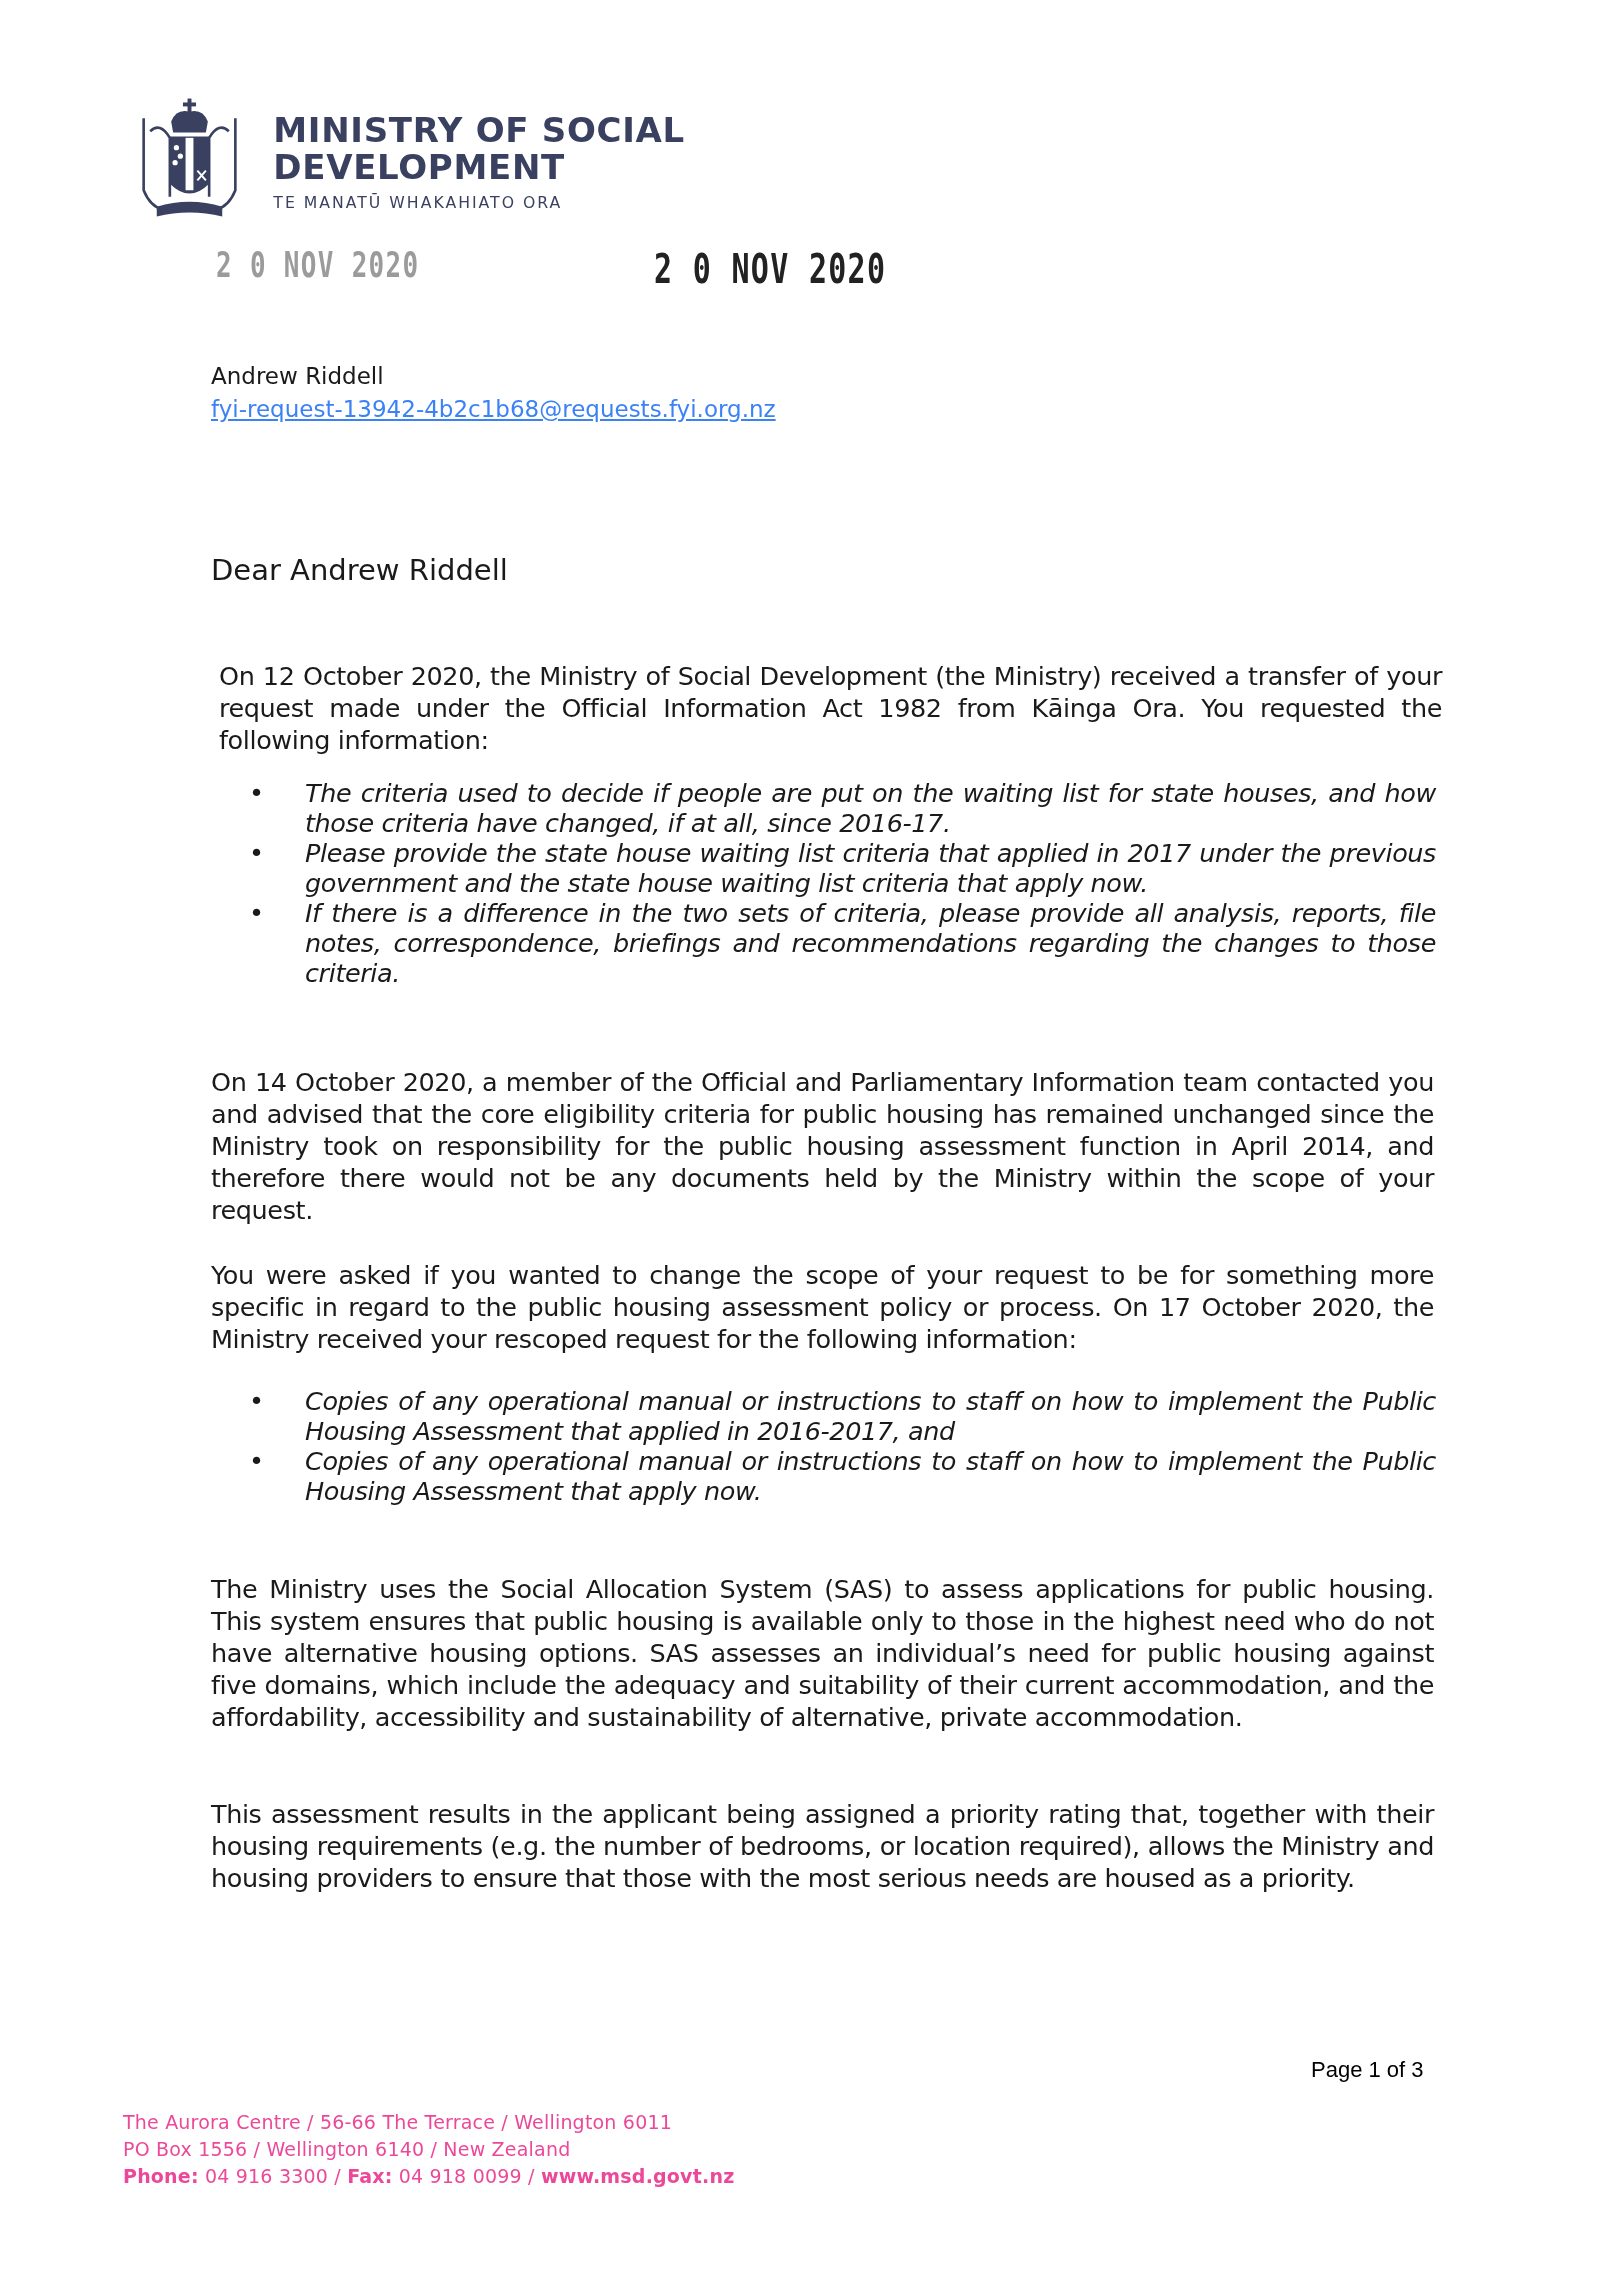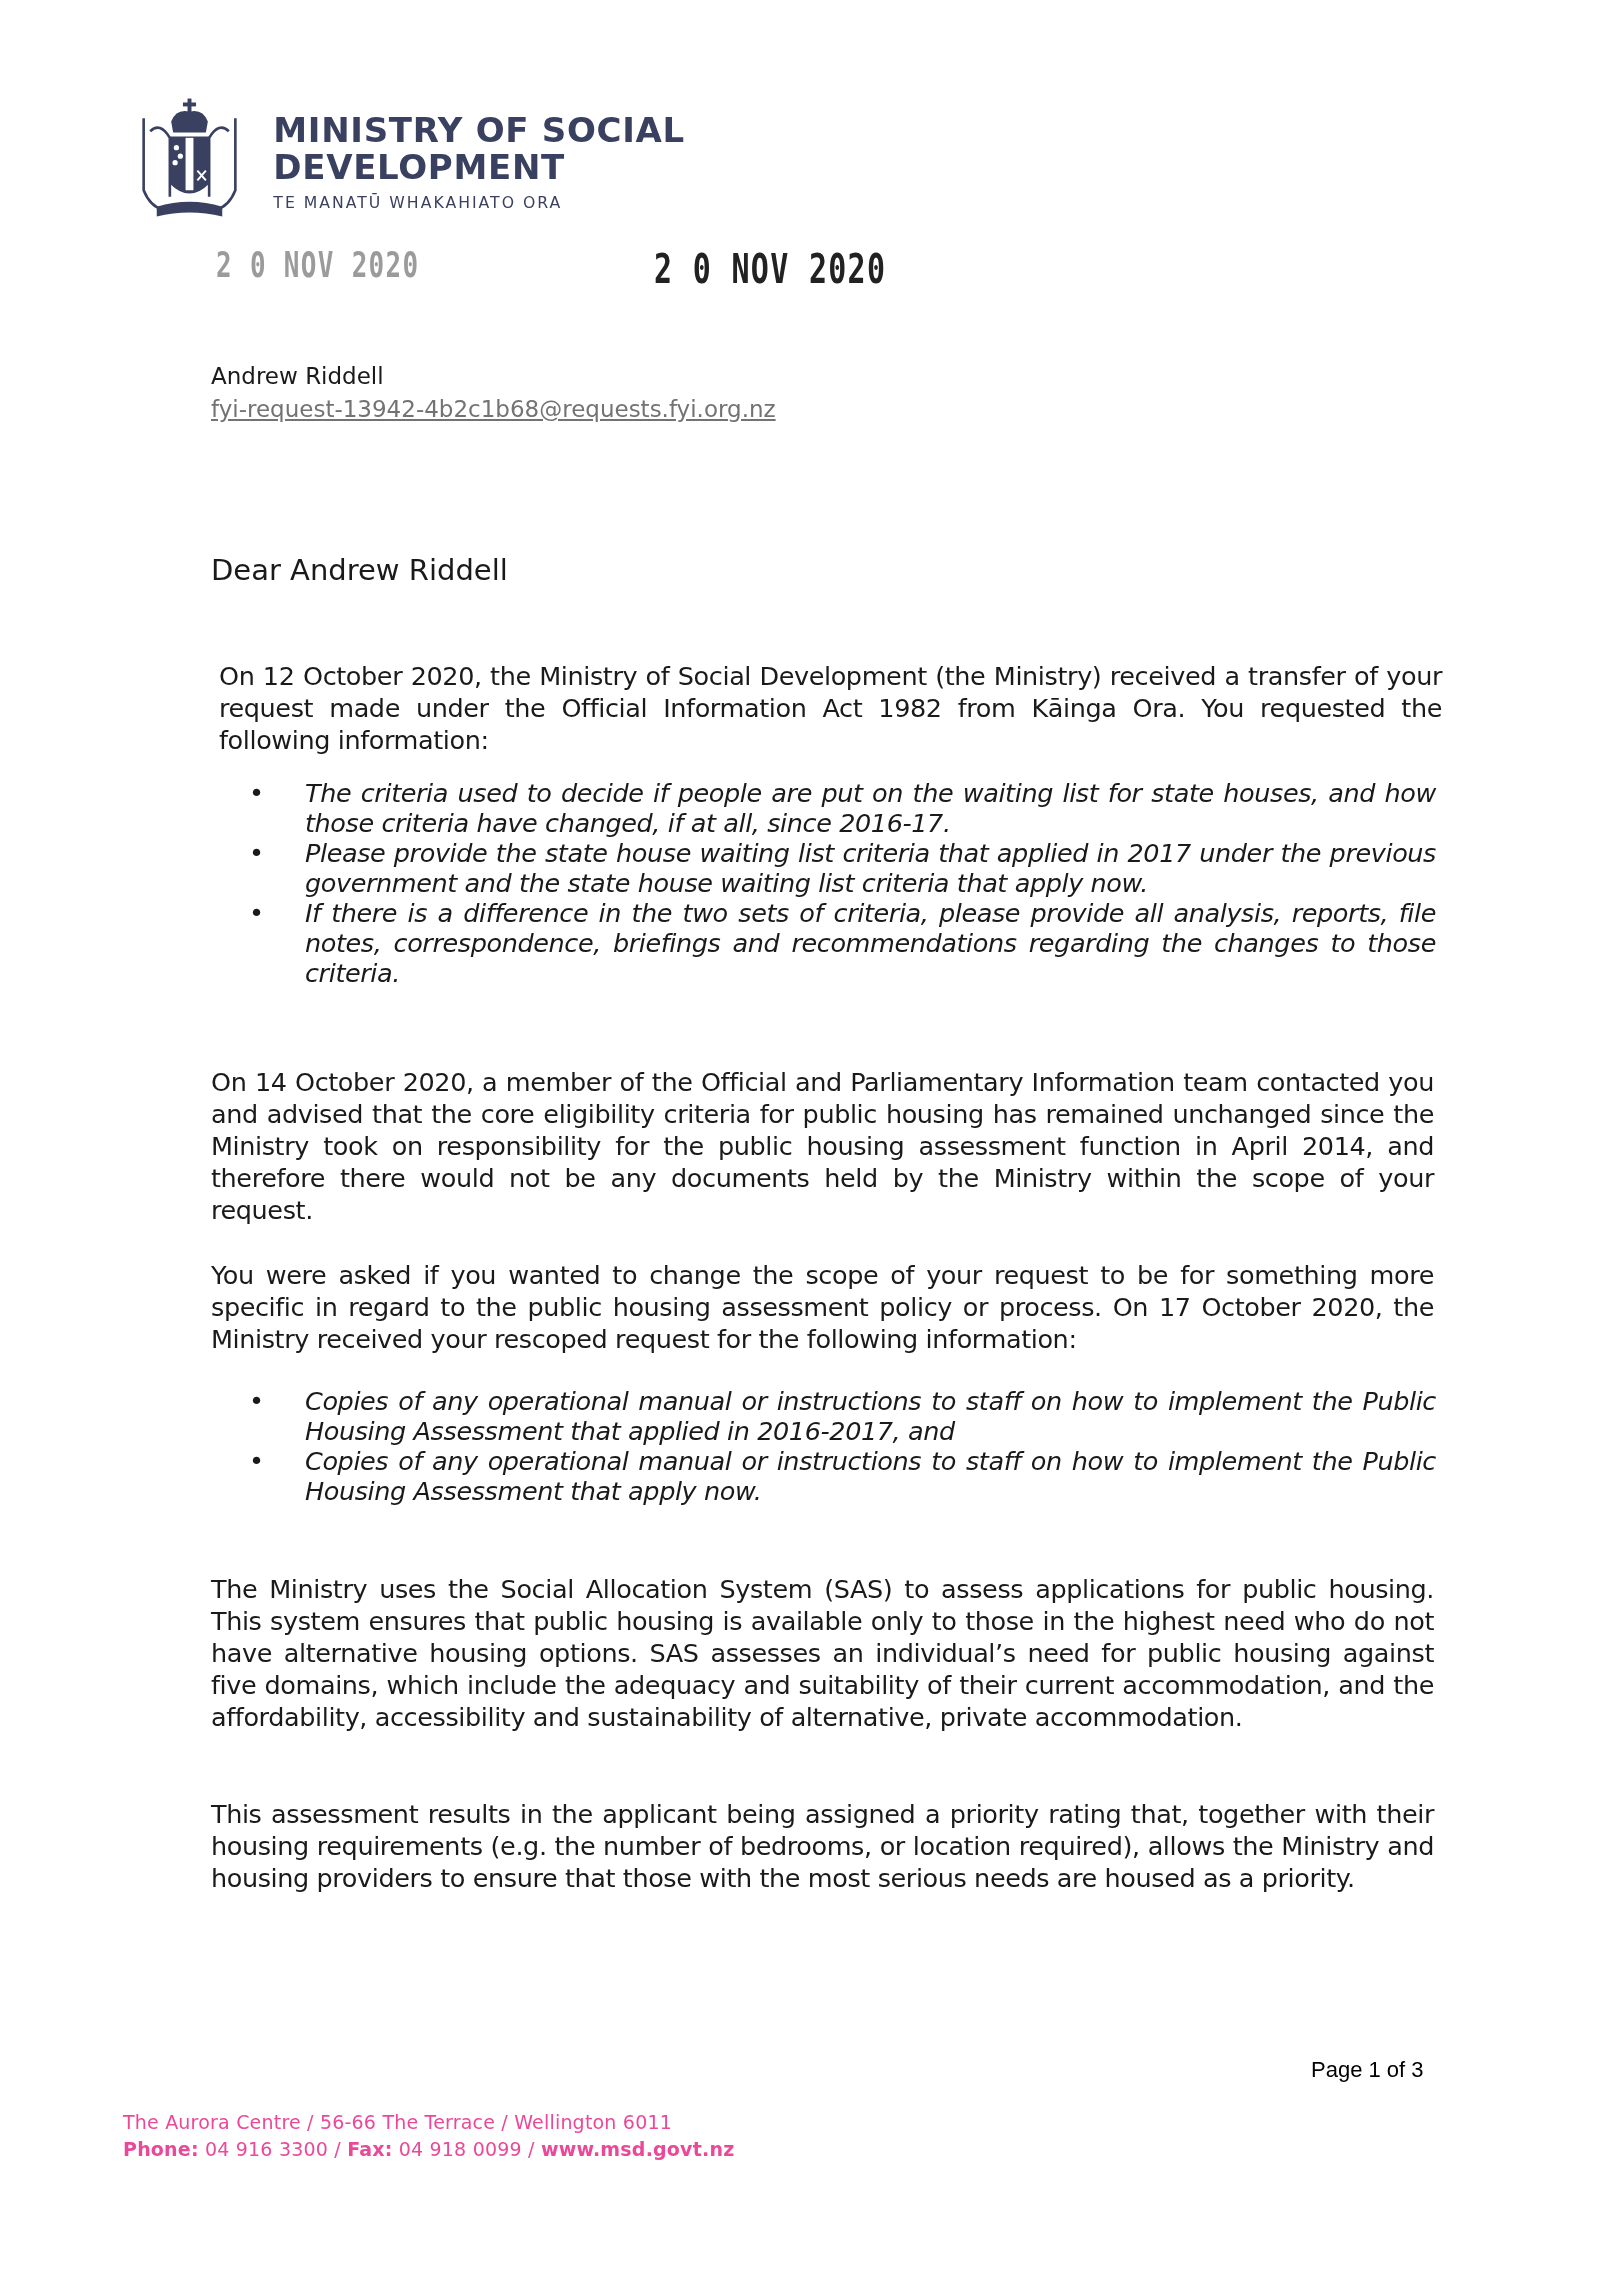--- a/index.html
+++ b/index.html
@@ -19,21 +19,21 @@
     .stamp { position: absolute; top: 245px; font-family: "DejaVu Sans Mono", monospace; font-weight: bold; letter-spacing: 1.3px; transform: scaleY(1.35); transform-origin: top left; }
     .stamp-faded { left: 216px; font-size: 26px; color: #7a7a7a; opacity: 0.75; }
     .stamp-clear { left: 654px; font-size: 30px; color: #222; }
 
     .body-text {
       position: absolute; left: 211px; width: 1223px;
       font-size: 25.5px; line-height: 32px; text-align: justify;
       font-family: "DejaVu Sans", sans-serif; letter-spacing: -0.4px;
     }
     .recipient { position: absolute; left: 211px; top: 360px; font-size: 23px; line-height: 33px; }
-    .recipient-email { color: #737373; text-decoration: underline; }
+    .recipient-email { color: #3b82f6; text-decoration: underline; }
     .salutation { position: absolute; left: 211px; top: 553px; font-size: 29px; }
 
     ul.req { position: absolute; left: 249px; width: 1187px; margin: 0; padding: 0; list-style: none;
       font-style: italic; font-size: 25.5px; line-height: 30px; letter-spacing: -0.4px; }
     ul.req li { position: relative; padding-left: 56px; text-align: justify; }
     ul.req li::before { content: "•"; position: absolute; left: 0; top: 0; font-style: normal; }
 
     .page-num { position: absolute; left: 1311px; top: 2057px; font-family: "Liberation Sans", sans-serif; font-size: 22px; color: #000000; }
     .footer { position: absolute; left: 123px; top: 2109px; font-size: 19px; line-height: 27px; color: #ec4899; font-family: "DejaVu Sans", sans-serif; letter-spacing: 0.2px; }
     .footer b { font-weight: bold; }
@@ -95,17 +95,18 @@
 </ul>
 
 <p class="body-text" style="top:1573px;margin:0;">The Ministry uses the Social Allocation System (SAS) to assess applications for public housing. This system ensures that public housing is available only to those in the highest need who do not have alternative housing options.  SAS assesses an individual’s need for public housing against five domains, which include the adequacy and suitability of their current accommodation, and the affordability, accessibility and sustainability of alternative, private accommodation.</p>
 
 <p class="body-text" style="top:1798px;margin:0;">This assessment results in the applicant being assigned a priority rating that, together with their housing requirements (e.g. the number of bedrooms, or location required), allows the Ministry and housing providers to ensure that those with the most serious needs are housed as a priority.</p>
 
 <div class="page-num">Page 1 of 3</div>
 
 <div class="footer">
   <div>The Aurora Centre / 56-66 The Terrace / Wellington 6011</div>
+  <div>PO Box 1556 / Wellington 6140 / New Zealand</div>
   <div>
     <b>Phone:</b><span> 04 916 3300 / </span><b>Fax:</b><span> 04 918 0099 / </span><b>www.msd.govt.nz</b>
   </div>
 </div>
 
 
 </body></html>

